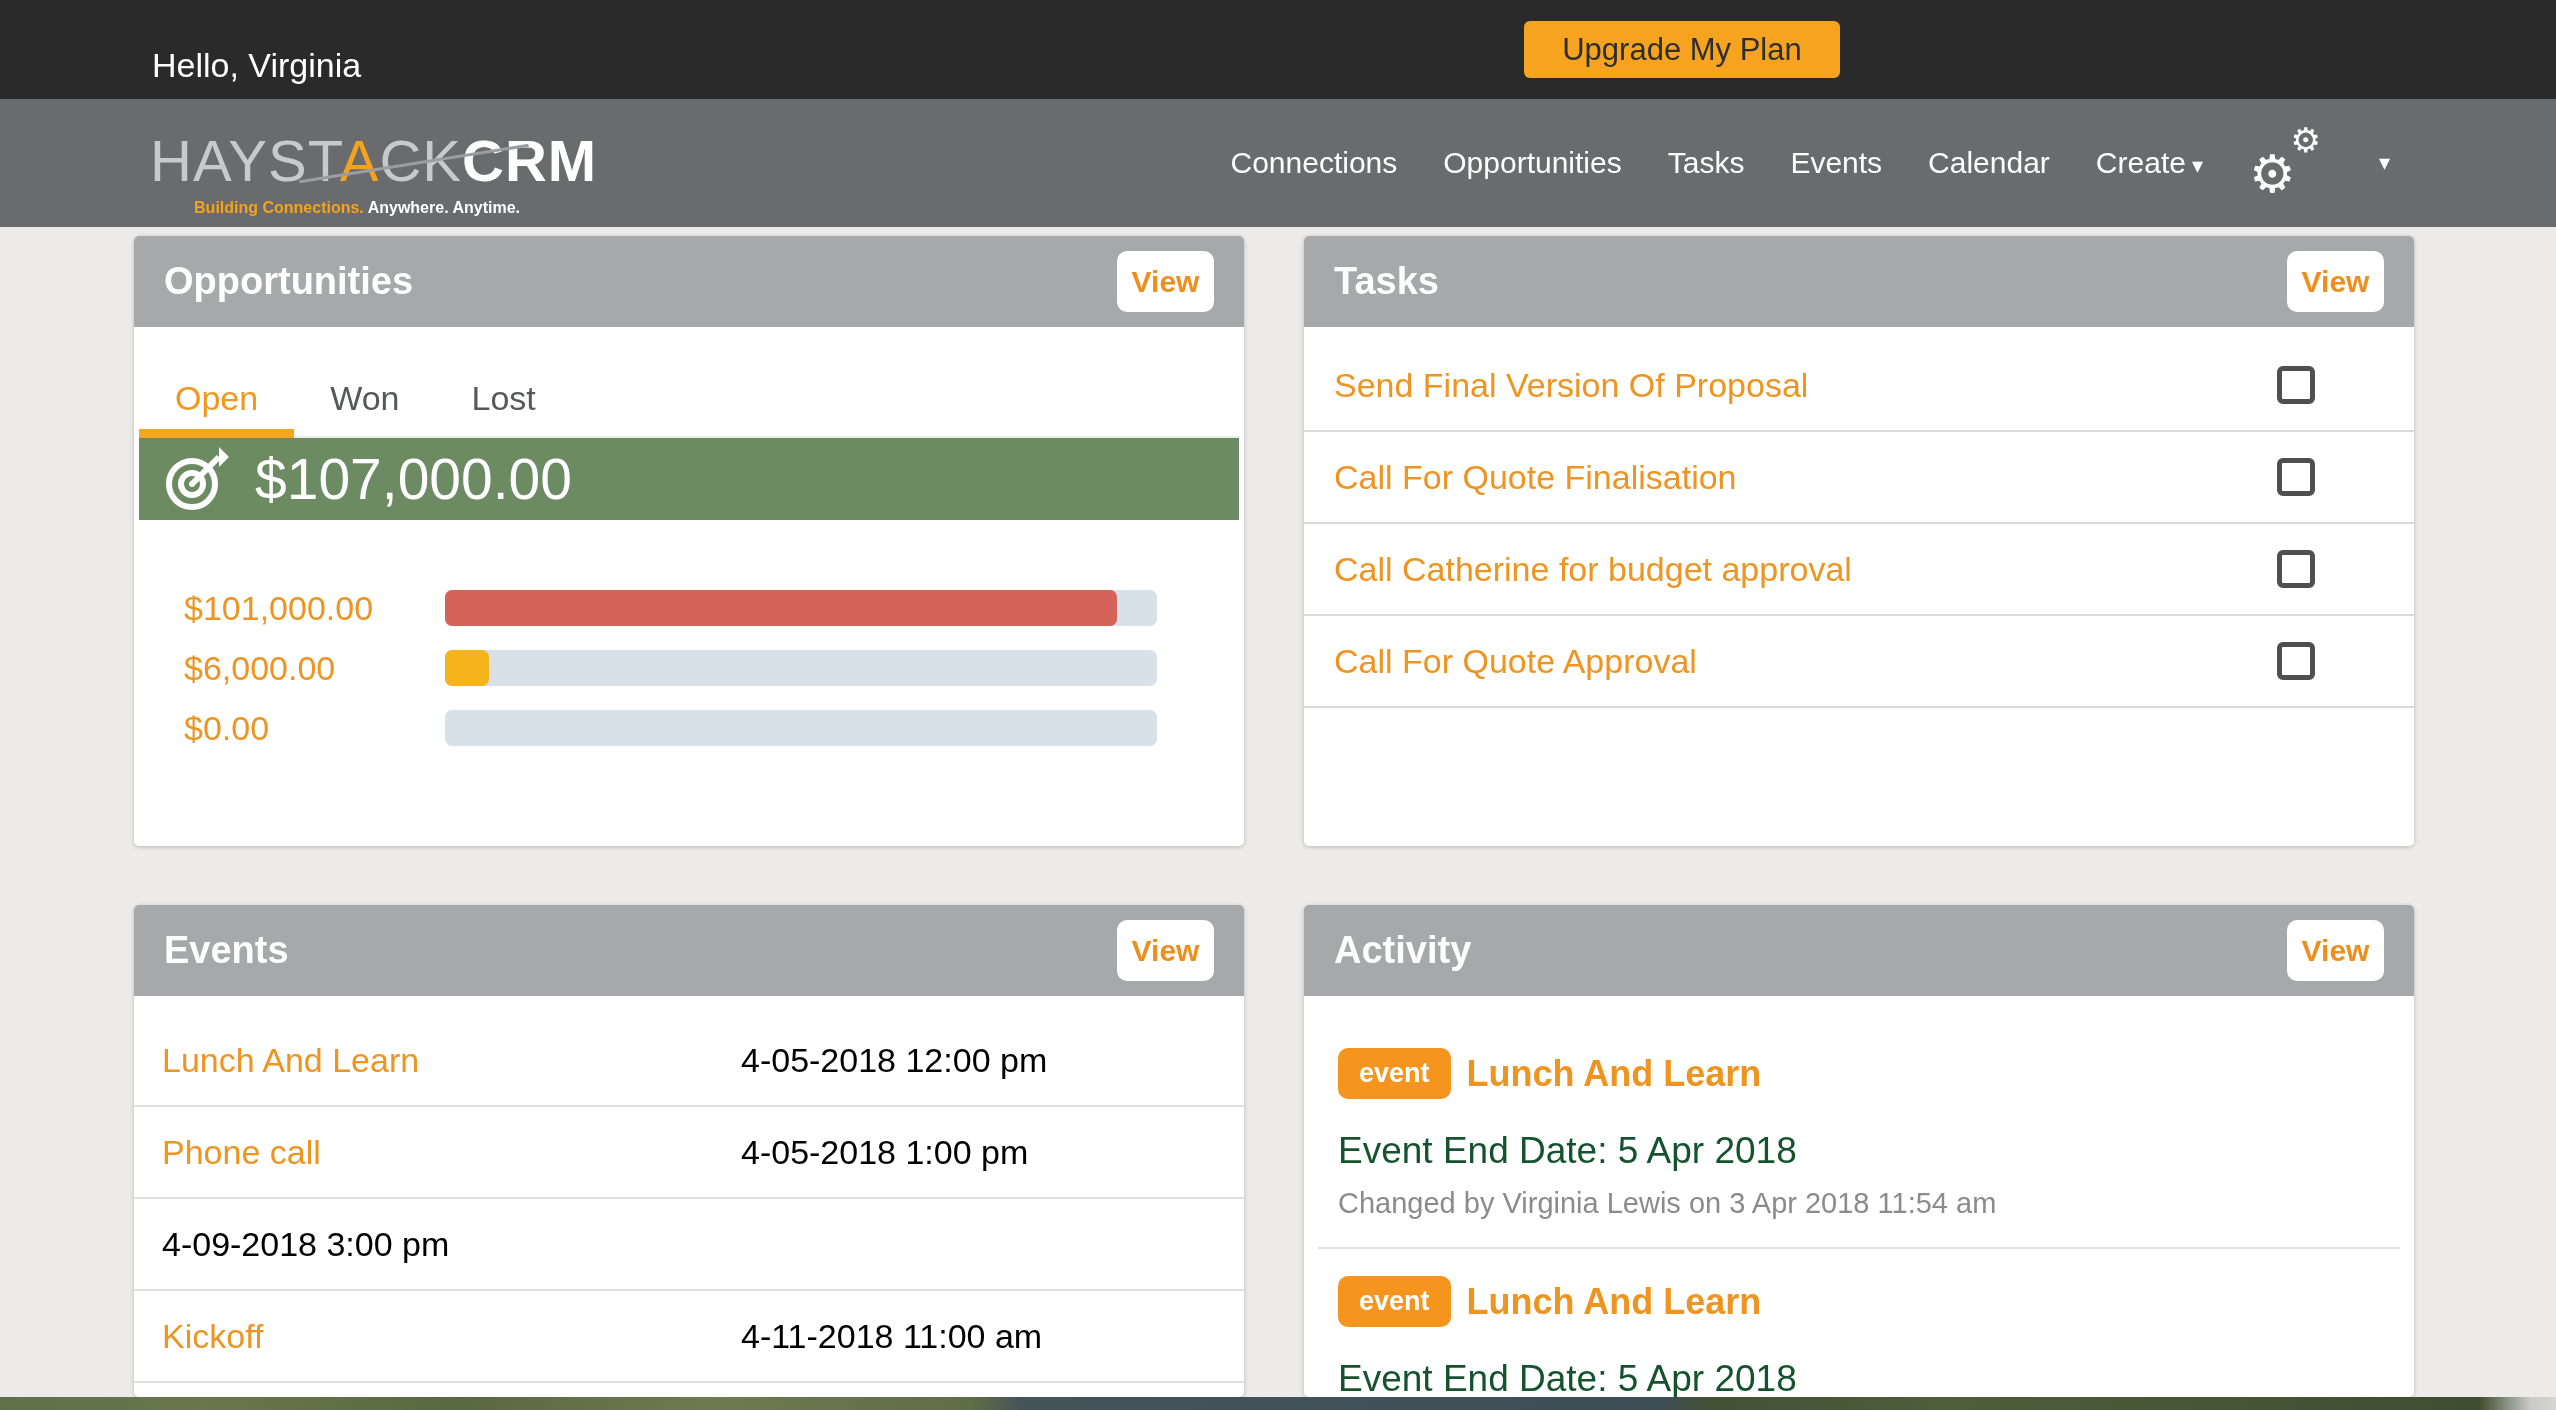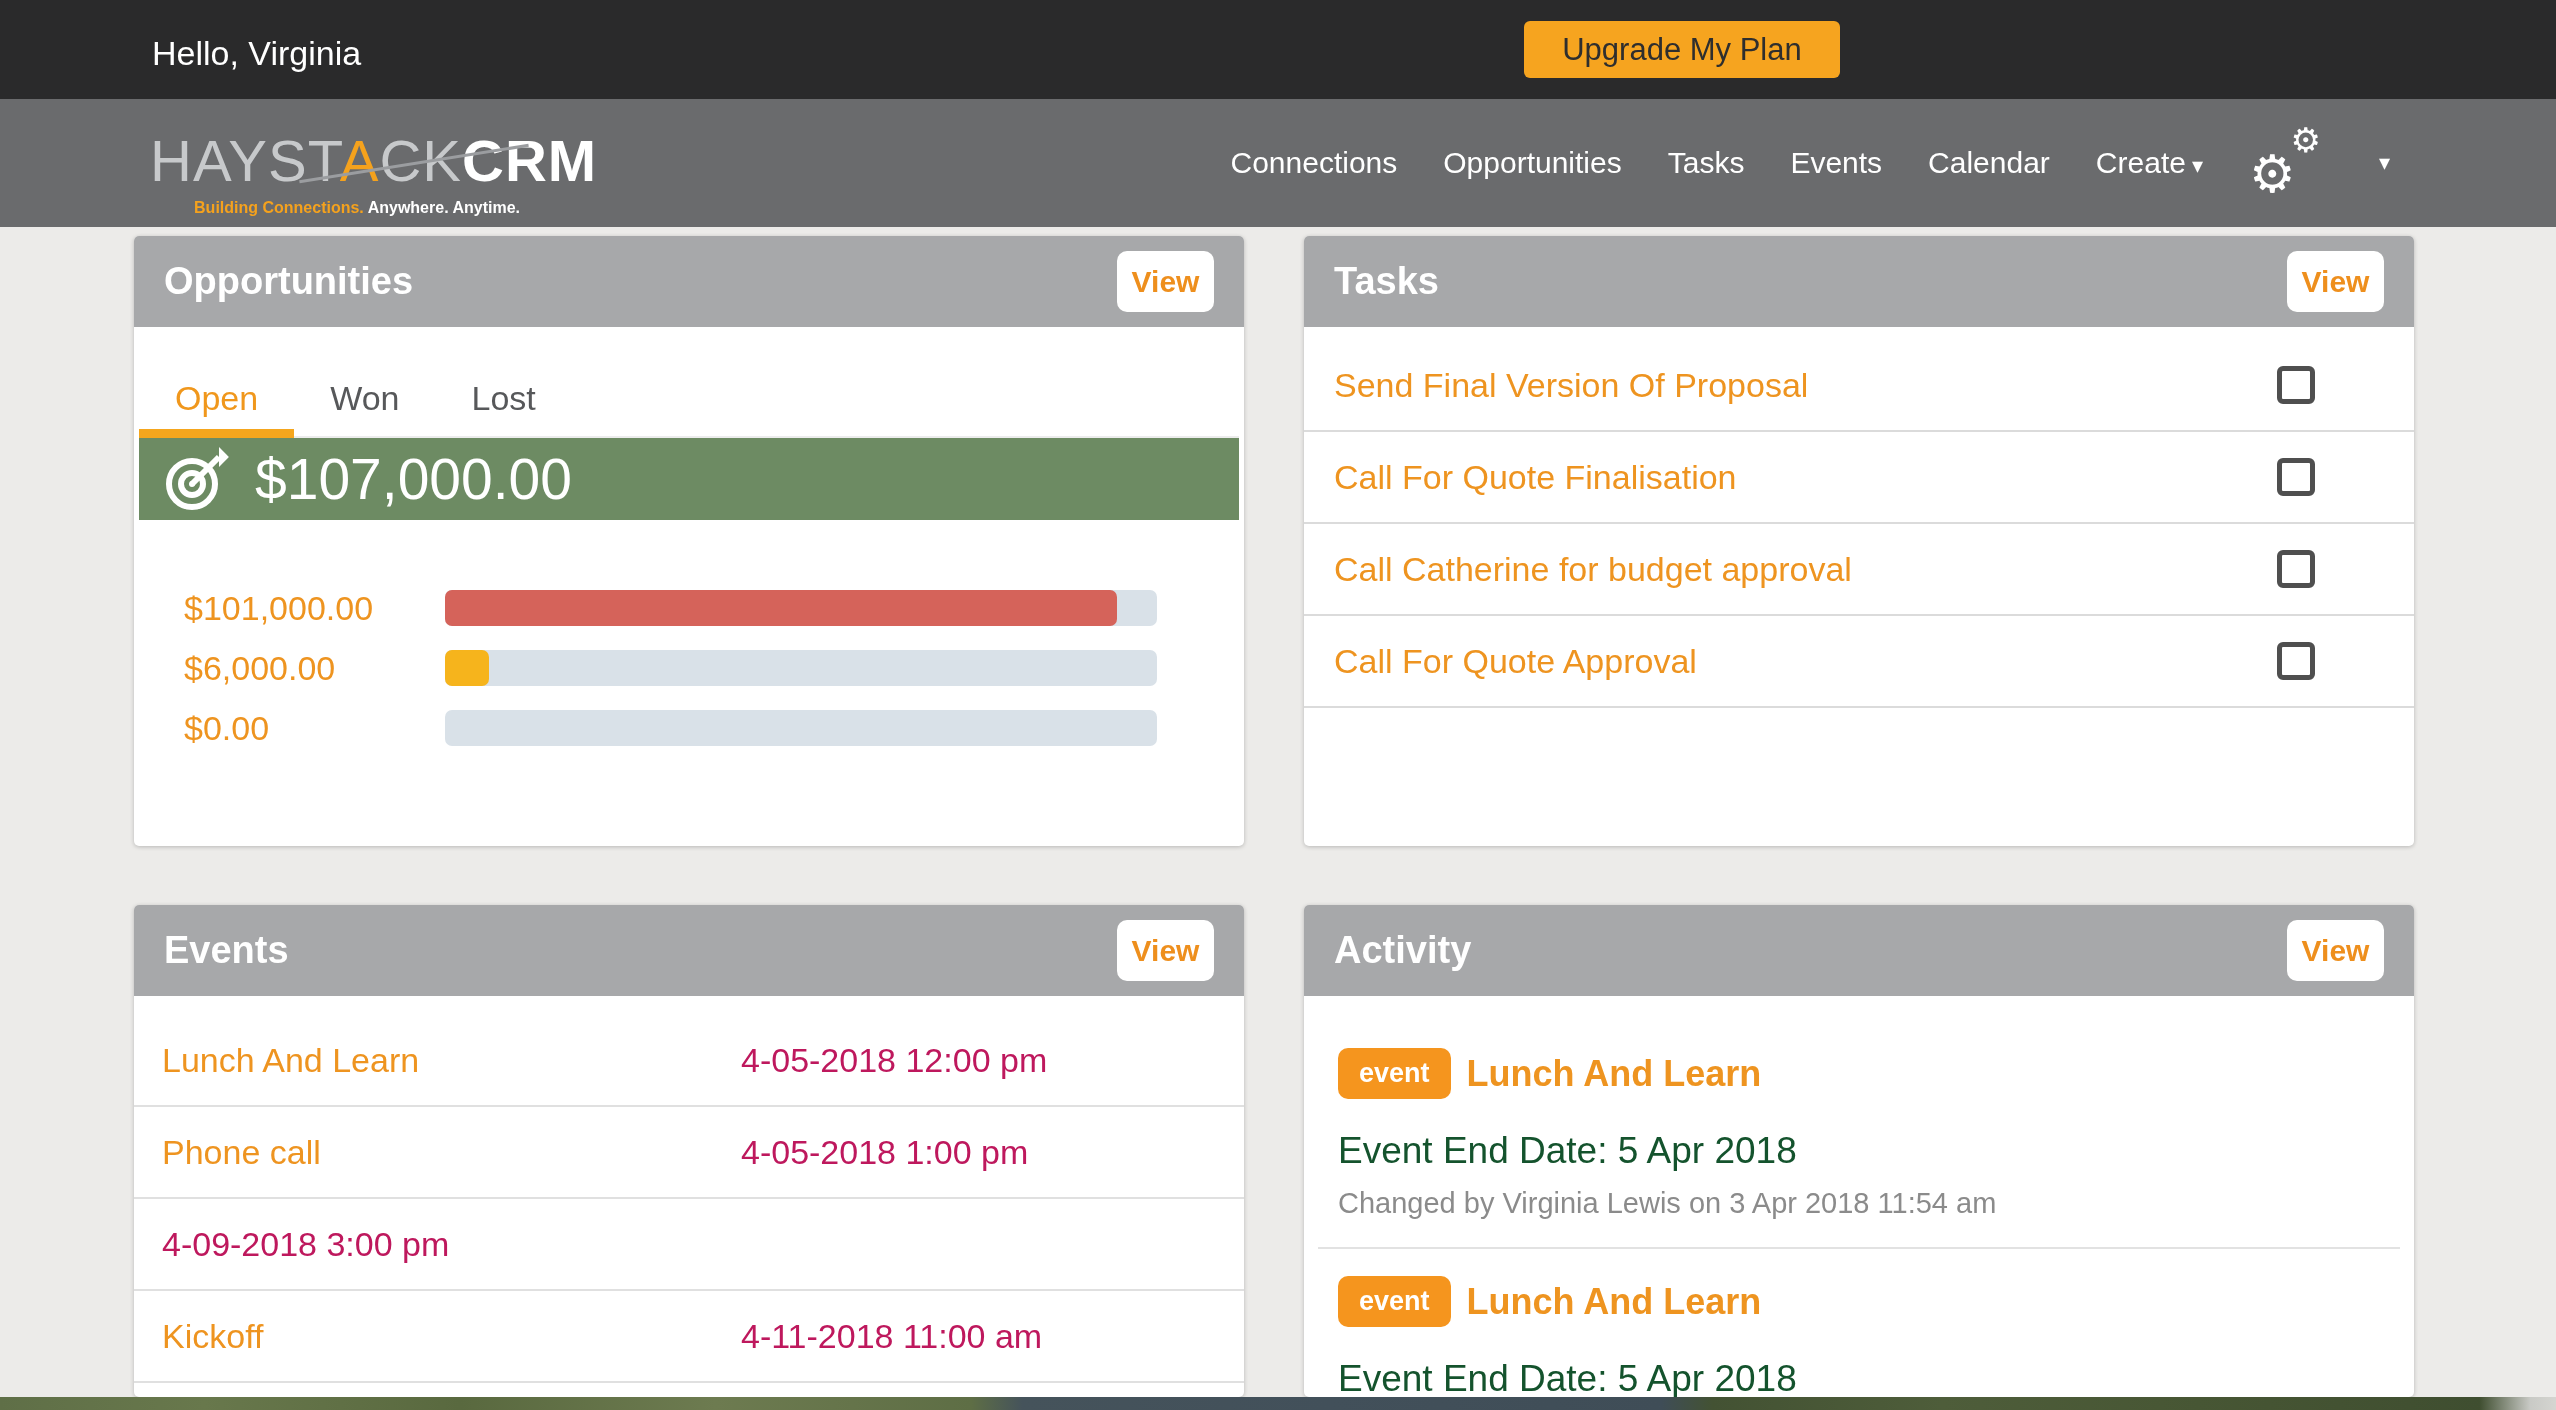--- a/index.html
+++ b/index.html
@@ -3,21 +3,21 @@
 <meta charset="utf-8">
 <style>
   * { margin:0; padding:0; box-sizing:border-box; }
   html,body { width:2556px; height:1410px; overflow:hidden;
               font-family:"Liberation Sans","DejaVu Sans",sans-serif; }
   body { position:relative; background:#ecebe9; }
 
   
   .topbar { position:absolute; left:0; top:0; width:2556px; height:99px;
             background:#2a2a2b; }
-  .greeting { position:absolute; left:152px; top:4px; height:99px;
+  .greeting { position:absolute; left:152px; top:16px; height:99px;
               display:flex; align-items:center; color:#fff; font-size:34px; }
   .upgrade-btn { position:absolute; left:1524px; top:21px; width:316px; height:57px;
                  background:#f6a41f; border:none; border-radius:6px;
                  color:#2e2e2e; font-size:31px; font-family:inherit; cursor:pointer; }
   .search-input { position:absolute; left:1863px; top:20px; width:551px; height:58px;
                   border:1px solid #cfcfcf; border-radius:2px; background:#fff;
                   font-size:32px; padding:0 18px; color:#555; font-family:inherit; }
   .search-input::placeholder { color:#8f8f8f; }
 
   
@@ -75,21 +75,21 @@
               padding:0 99px 0 30px; border-bottom:2px solid #dbdbdb; }
   .task-link { font-size:34px; color:#ee9420; cursor:pointer; }
   .checkbox { width:38px; height:38px; border:5px solid #4f4f4f; border-radius:6px;
               background:#fff; cursor:pointer; flex:0 0 auto; }
 
   
   .event-list { padding-top:19px; }
   .event-row { height:92px; display:flex; align-items:center; padding-left:28px;
                border-bottom:2px solid #e0e0e0; }
   .event-name { width:579px; font-size:34px; color:#ee9420; cursor:pointer; }
-  .event-date { font-size:34px; color:#be185d; }
+  .event-date { font-size:34px; color:#000000; }
 
   
   .activity-body { padding:52px 30px 0 34px; }
   .act-head { display:flex; align-items:center; gap:16px; }
   .badge { background:#f5951e; color:#fff; font-size:27px; font-weight:700;
            padding:10px 21px; border-radius:10px; }
   .act-title { font-size:36px; font-weight:700; color:#ee9420; cursor:pointer; }
   .act-detail { font-size:37px; color:#14532d; margin-top:31px; }
   .act-meta { font-size:29px; color:#8b8b8b; margin-top:15px; }
   .act-divider { border:none; border-top:2px solid #e2e2e2; margin:27px -16px 27px -20px; }

